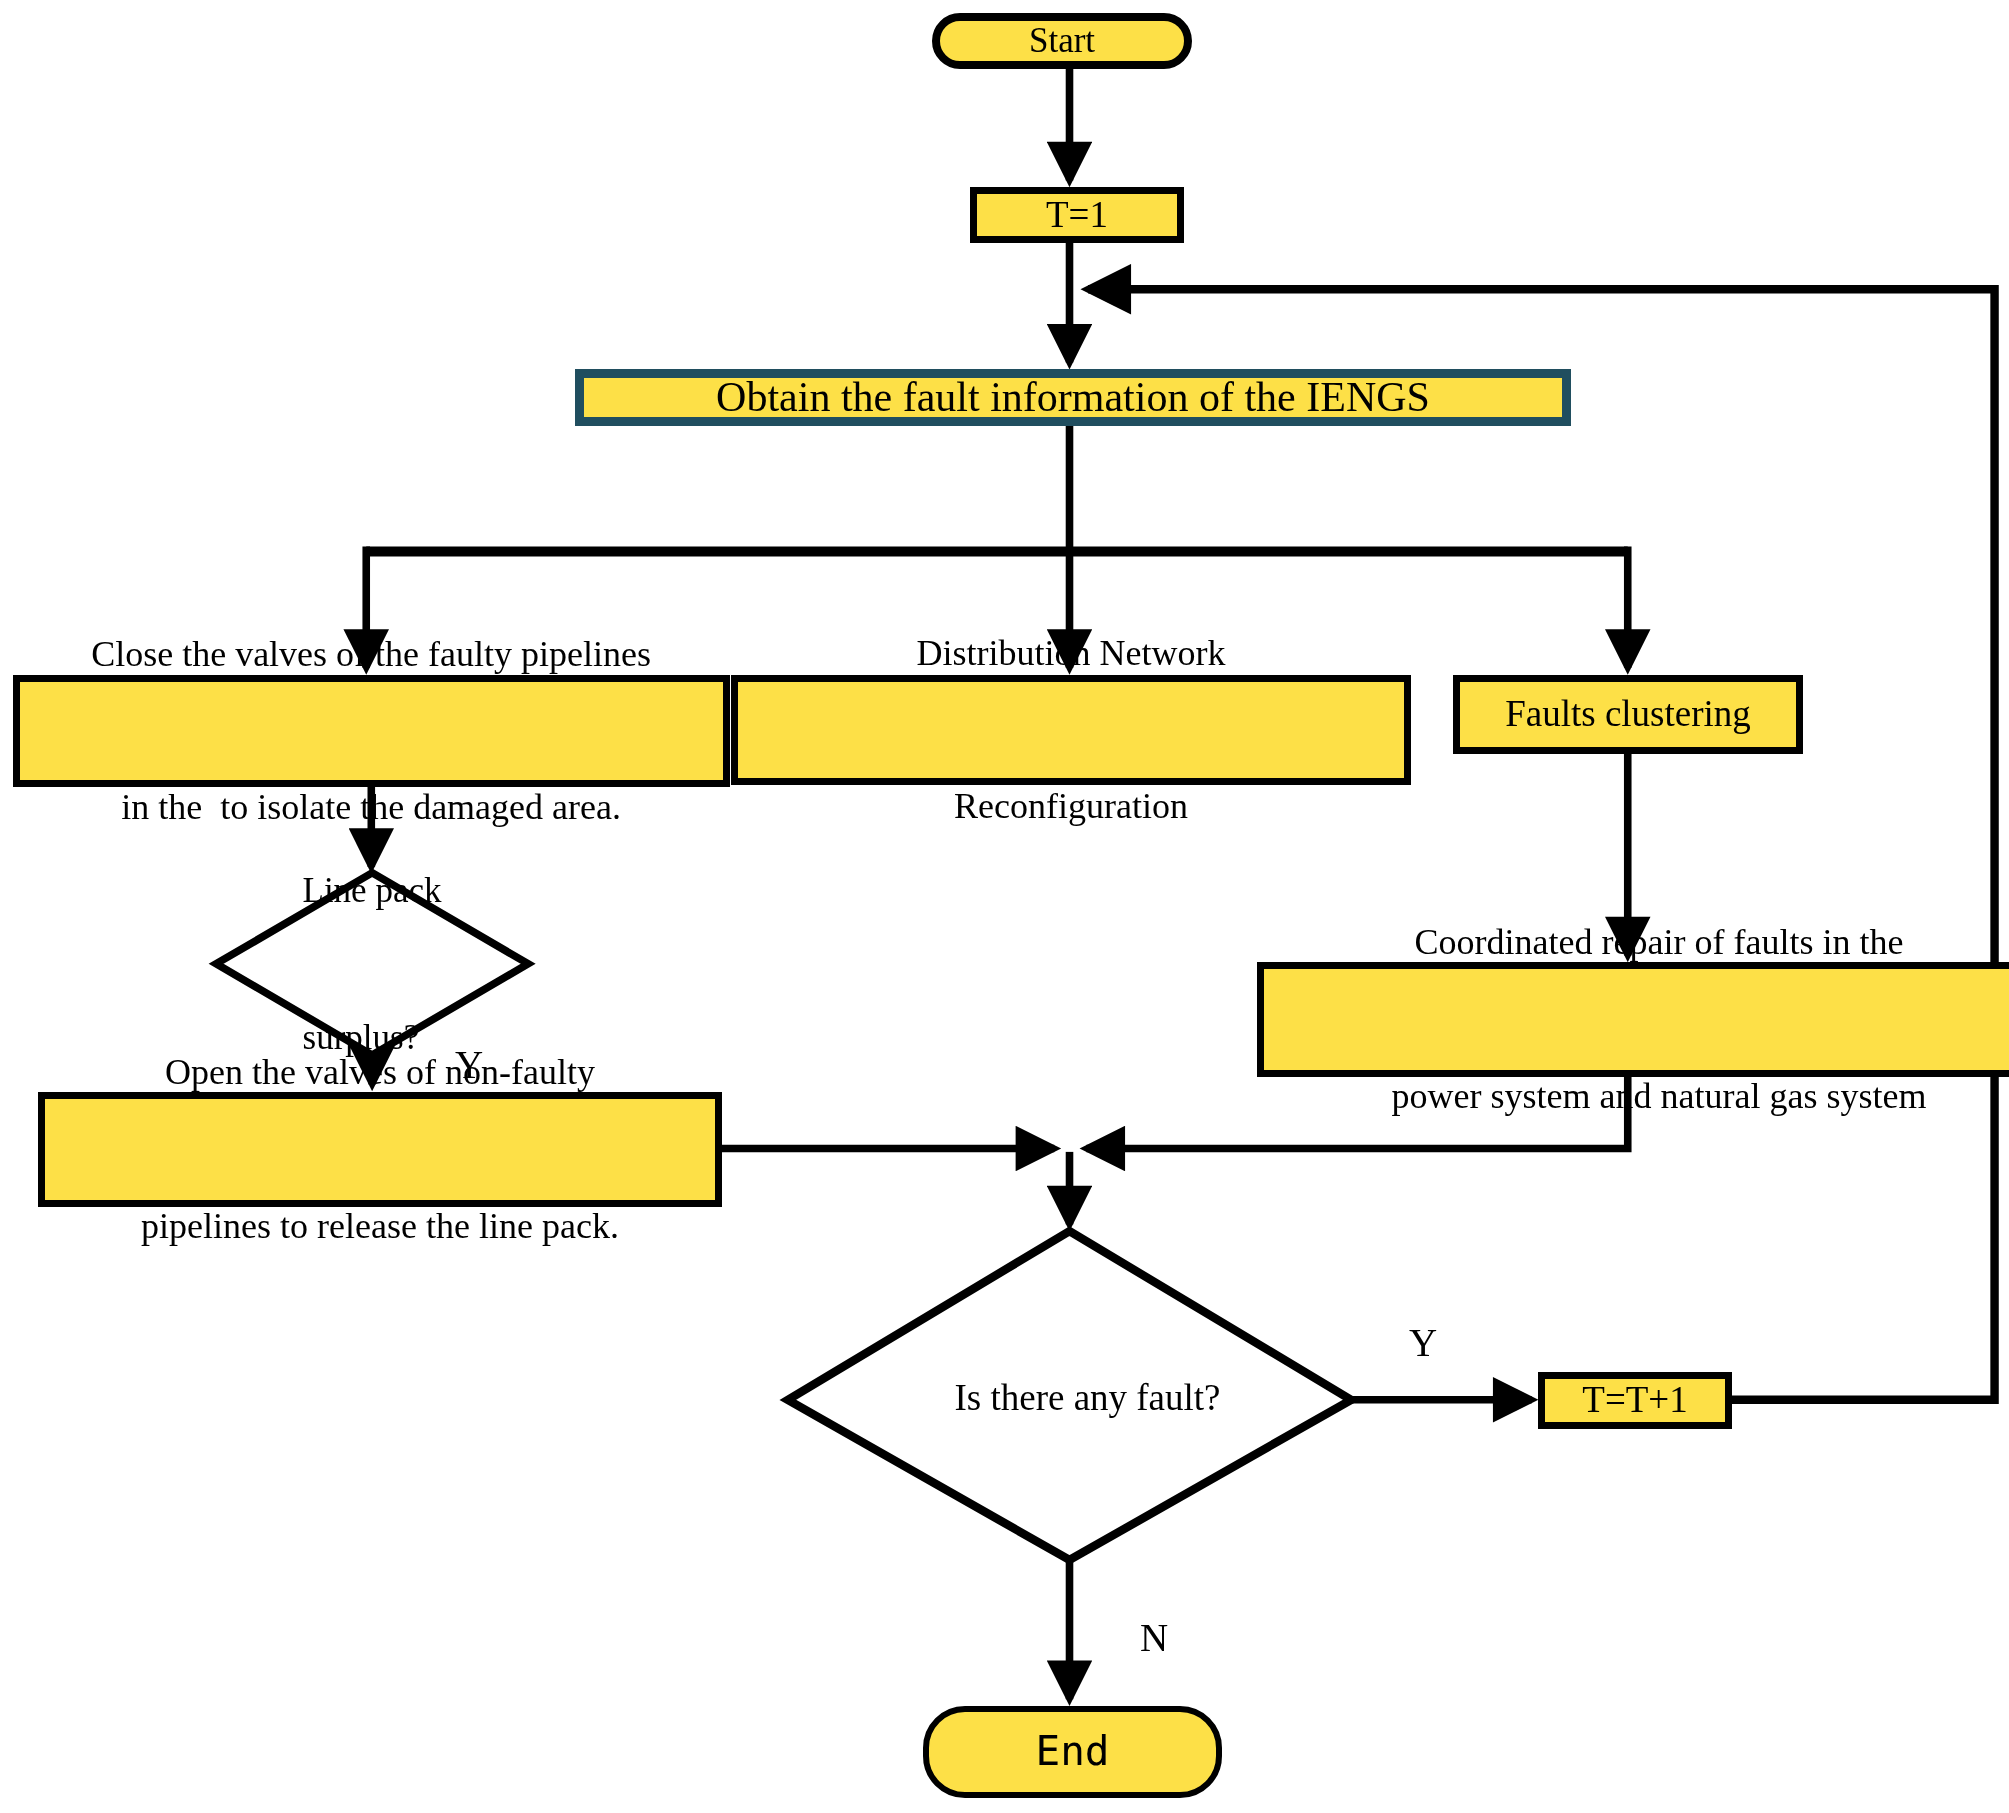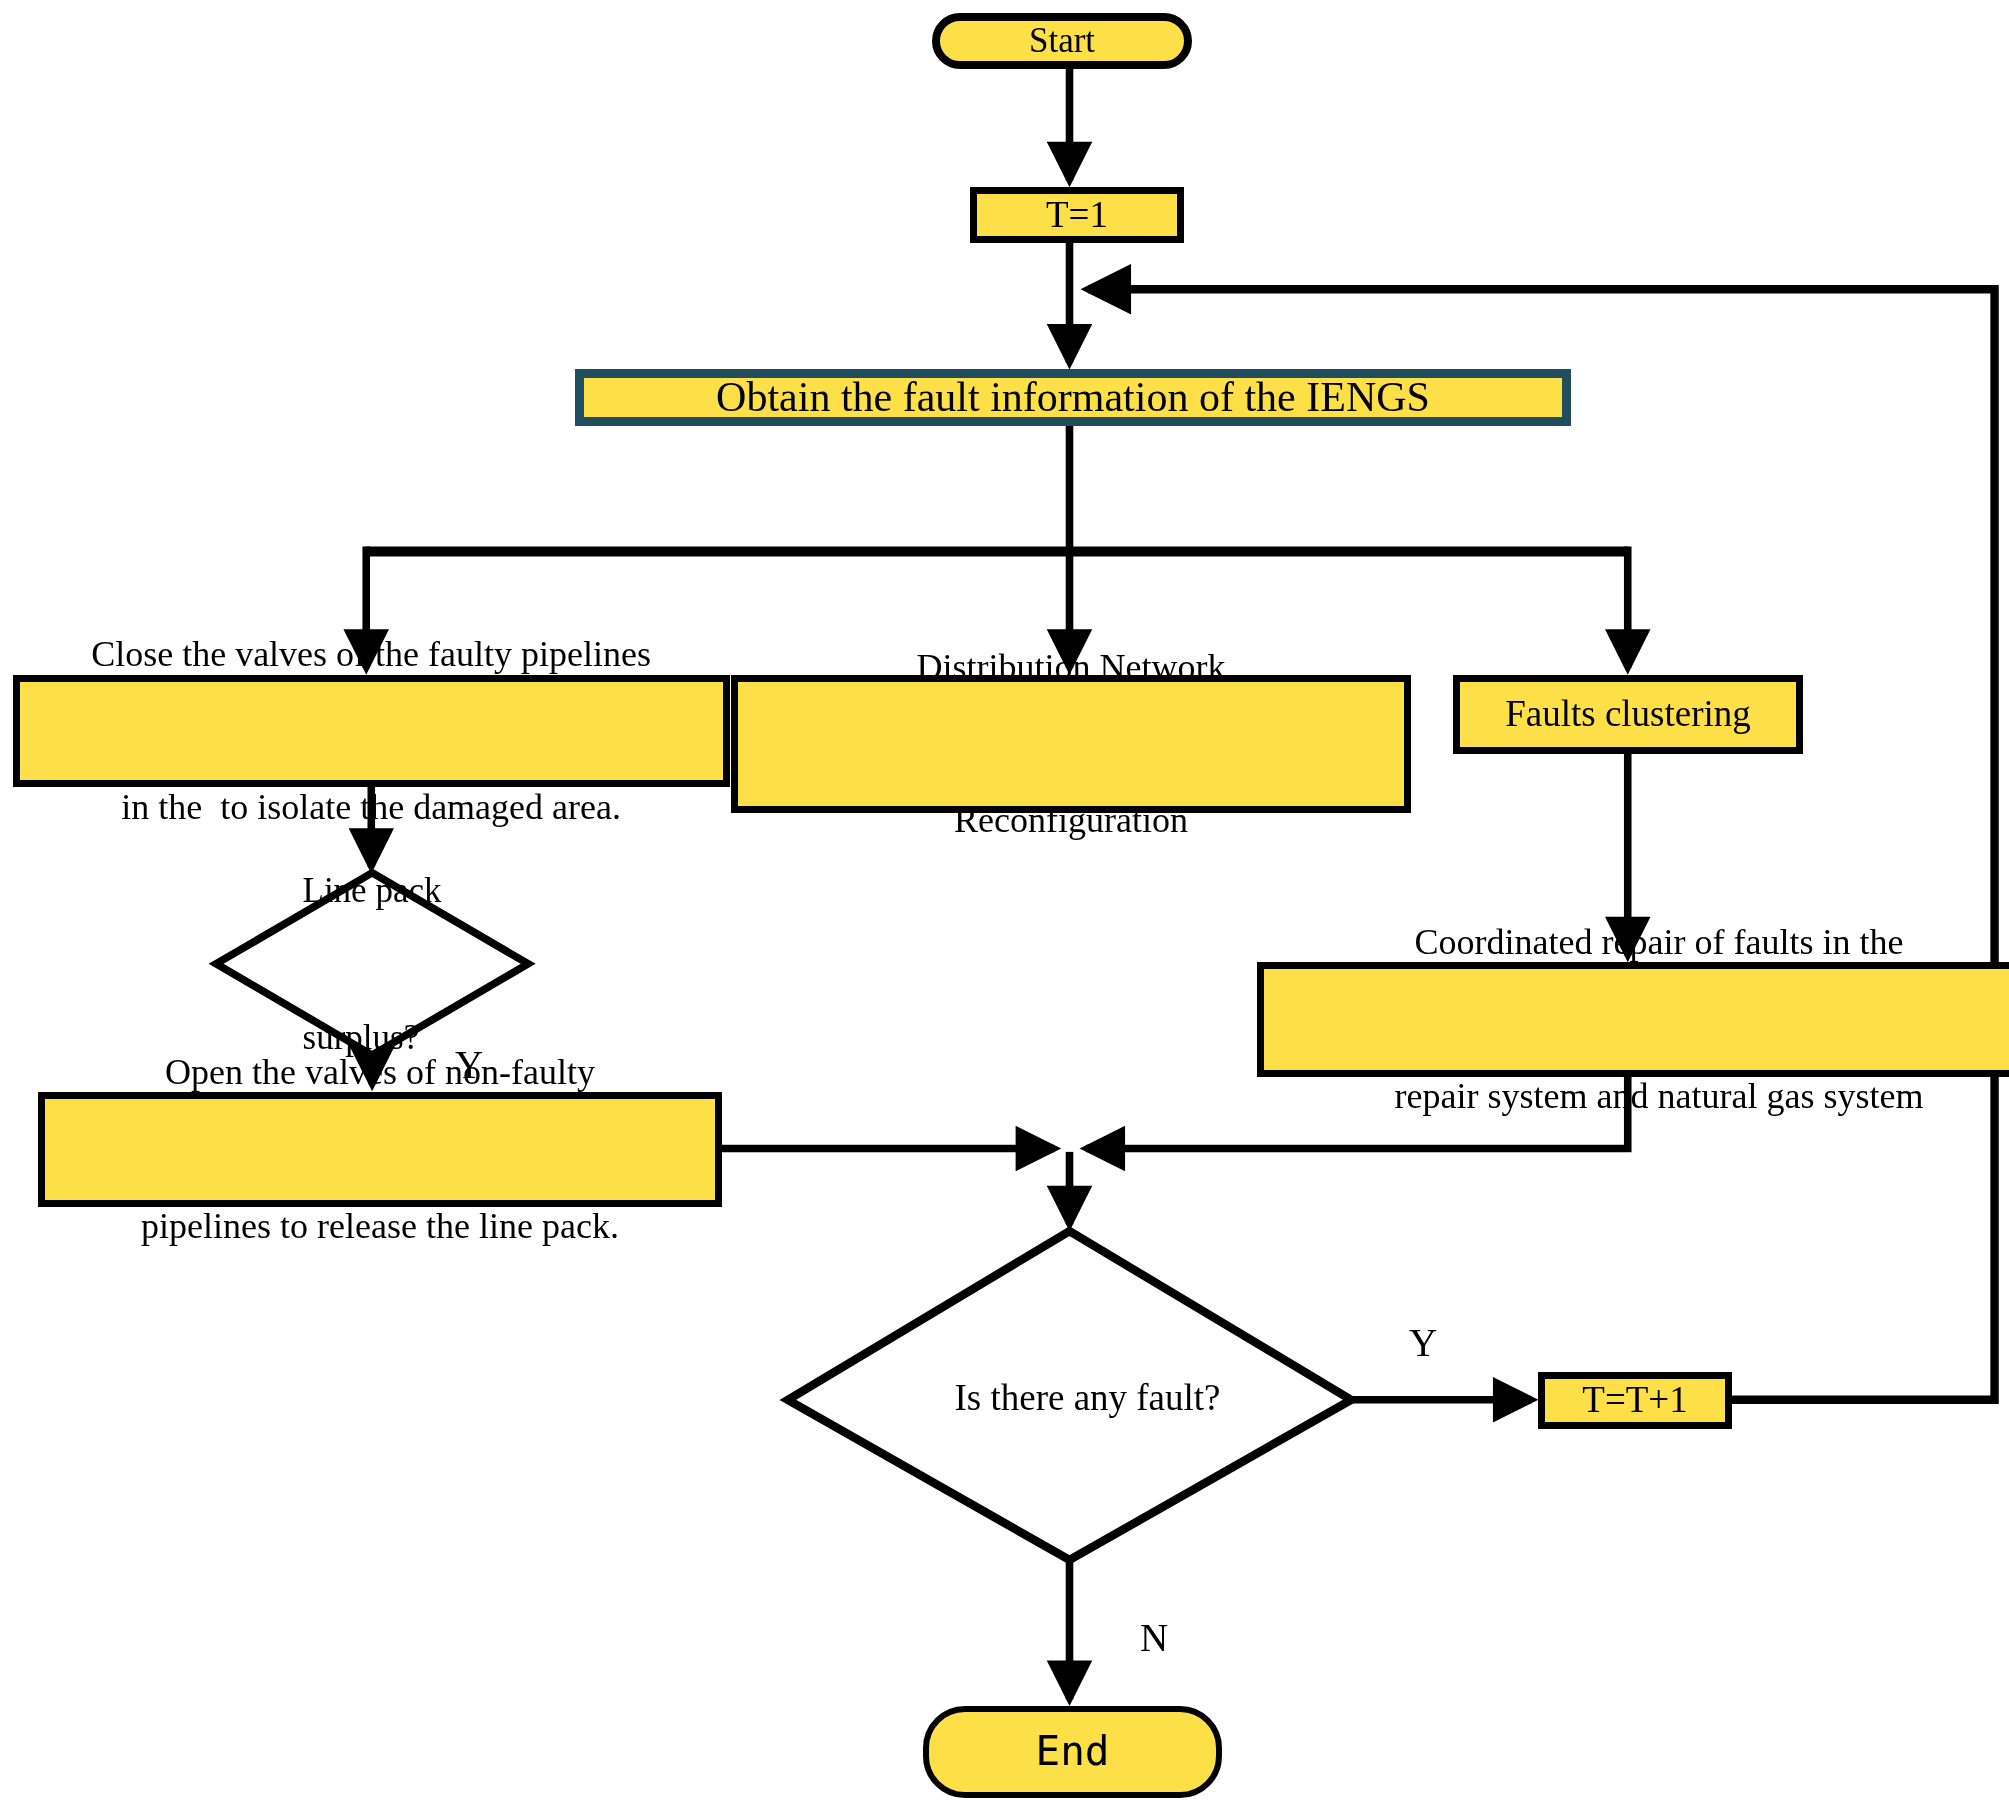--- a/index.html
+++ b/index.html
@@ -7,21 +7,21 @@
          font-family:"Liberation Serif", serif;color:#000;}
   #wires{position:absolute;left:0;top:0;width:2010px;height:1813px;z-index:1;}
   .node{position:absolute;z-index:2;background:#fde047;border:7.6px solid #000;box-sizing:border-box;
         display:flex;align-items:center;justify-content:center;text-align:center;
         font-size:37px;line-height:1.3;white-space:pre-wrap;}
   .pill{border-radius:51px;border-width:8.4px;}
   .node-start{left:932px;top:12.6px;width:260px;height:56px;font-size:35px;}
   .node-t1{left:970px;top:187px;width:214px;height:56px;}
   .node-obtain{left:575px;top:369px;width:996px;height:57px;border:9.3px solid #204e5f;font-size:42px;}
   .node-close{left:12.6px;top:675px;width:717px;height:112px;font-size:36px;line-height:1.42;}
-  .node-dnr{left:731px;top:675px;width:680px;height:138px;font-size:36px;line-height:1.42;}
+  .node-dnr{left:731px;top:675px;width:680px;height:110px;font-size:36px;line-height:1.42;}
   .node-faults{left:1453px;top:675px;width:350px;height:79px;}
   .node-coord{left:1257px;top:962px;width:804px;height:115px;font-size:36px;line-height:1.42;}
   .node-open{left:38px;top:1092px;width:684px;height:115px;font-size:36px;line-height:1.42;}
   .node-tplus{left:1538px;top:1372px;width:194px;height:57px;}
   .node-end{left:923px;top:1706px;width:299px;height:92px;border-radius:42px;border-width:6.7px;
             font-family:"DejaVu Sans Mono", monospace;font-size:41px;}
   .diamond-label{position:absolute;z-index:2;transform:translate(-50%,-50%);text-align:left;
                  font-size:35px;line-height:1.4;white-space:pre;}
   .dl-linepack{left:372px;top:964px;}
   .dl-anyfault{left:1069px;top:1398px;font-size:37px;}
@@ -89,21 +89,21 @@
     </div>
   </div>
 
   <div class="node node-faults">
     <span>Faults clustering</span>
   </div>
 
   <div class="node node-coord">
     <div class="lines">
       <div>Coordinated repair of faults in the</div>
-      <div>repair system and natural gas system</div>
+      <div>power system and natural gas system</div>
     </div>
   </div>
 
   <div class="node node-open">
     <div class="lines">
       <div>Open the valves of non-faulty</div>
       <div>pipelines to release the line pack.</div>
     </div>
   </div>
 

